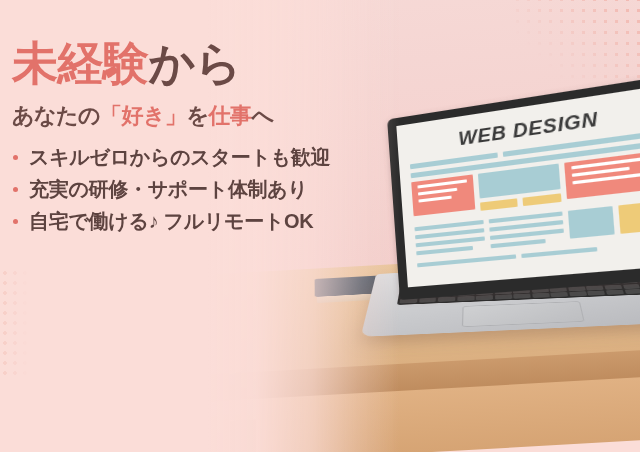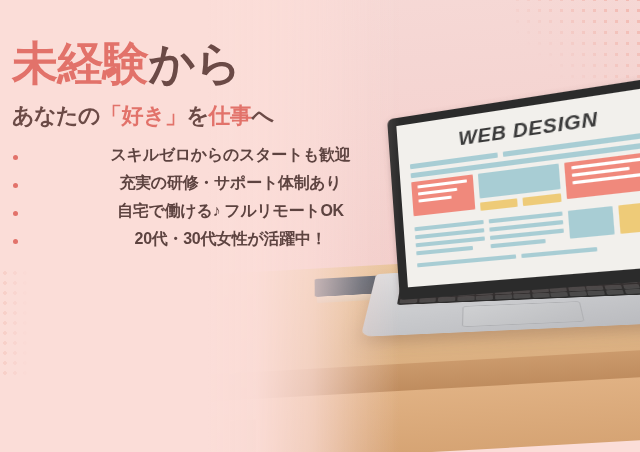--- a/index.html
+++ b/index.html
@@ -172,25 +172,24 @@
   .brown { color:#6b4a46; }
 
   .h2 {
     margin-top:14px; font-size:22px; font-weight:bold;
     color:#6b4a46; letter-spacing:-.5px; white-space:nowrap;
   }
   .h2 .coral { color:#e2726a; }
 
   .bullets { margin-top:16px; list-style:none; }
   .bullets li {
-    font-size:16px; font-weight:bold; color:#5d4340;
+    font-size:20px; font-weight:bold; color:#5d4340;
     letter-spacing:-.3px; line-height:1.0;
     margin-bottom:12px; padding-left:17px; position:relative;
     white-space:nowrap;
-    text-align:center;
   }
   .bullets li::before {
     content:""; position:absolute; left:1px; top:8px;
     width:5px; height:5px; border-radius:50%; background:#e2726a;
   }
 </style>
 </head>
 <body>
 
 <div id="banner">
@@ -370,17 +369,16 @@
 
 
     <div class="h2">
       <span>あなたの</span><span class="coral">「好き」</span><span>を</span><span class="coral">仕事</span><span>へ</span>
     </div>
 
     <ul class="bullets">
       <li>スキルゼロからのスタートも歓迎</li>
       <li>充実の研修・サポート体制あり</li>
       <li>自宅で働ける♪ フルリモートOK</li>
-      <li>20代・30代女性が活躍中！</li>
     </ul>
 
   </div>
 </div>
 
 </body></html>

